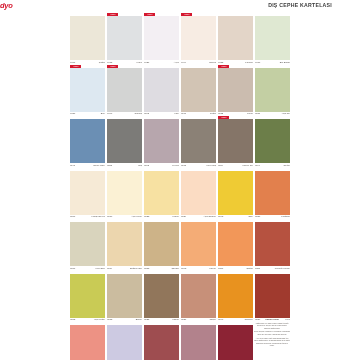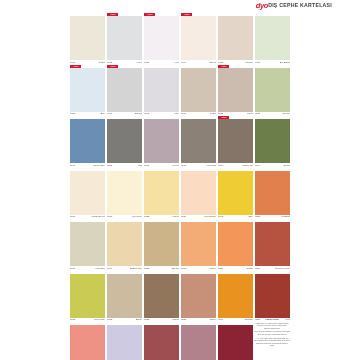--- a/index.html
+++ b/index.html
@@ -17,21 +17,22 @@
 
   
   .header {
     position: absolute;
     left: 0;
     top: 0;
     width: 332px;
     height: 12px;
     display: flex;
     align-items: center;
-    justify-content: flex-end;
+    justify-content: space-between;
+    gap: 6px;
   }
   .logo {
     font-size: 7.5px;
     font-weight: bold;
     color: #d5182f;
     letter-spacing: -0.3px;
     font-style: italic;
     line-height: 1;
   }
   .header-title {

